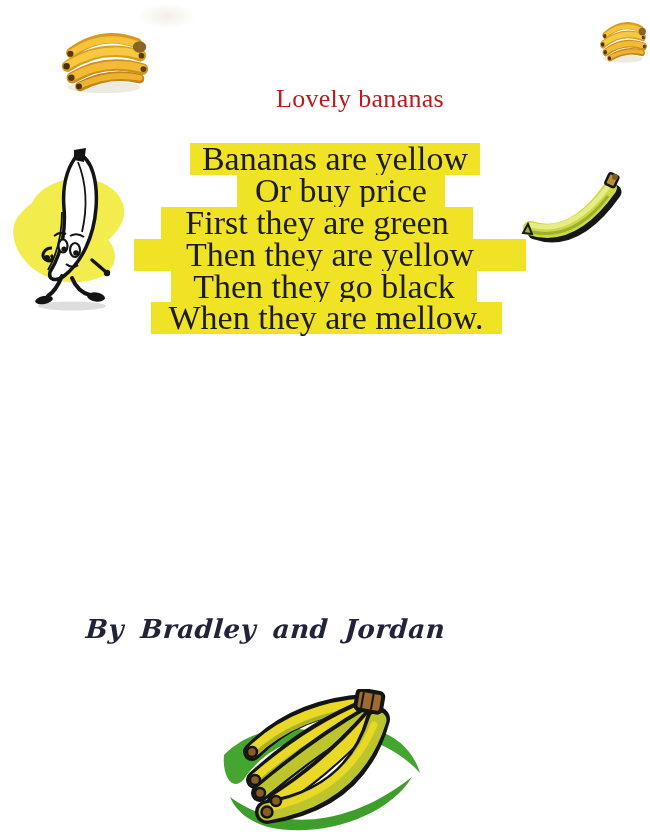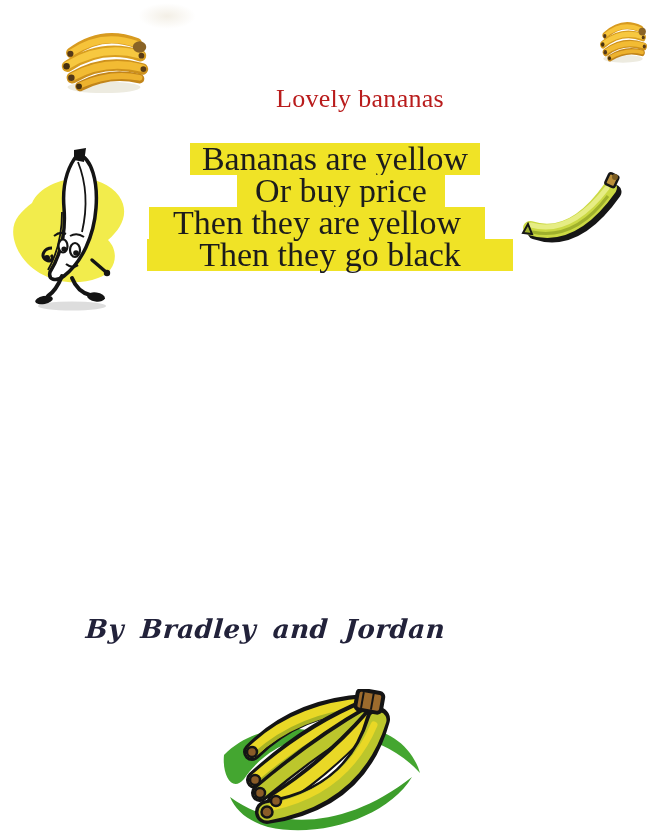--- a/index.html
+++ b/index.html
@@ -87,24 +87,30 @@
   <div class="title">Lovely bananas</div>
 
   <div class="poem">
     <div class="poem-line">
         <span class="hl">Bananas are yellow</span>
       </div>
     <div class="poem-line">
         <span class="hl">Or buy price</span>
       </div>
     <div class="poem-line">
+        <span class="hl">First they are green</span>
+      </div>
+    <div class="poem-line">
         <span class="hl">Then they are yellow</span>
       </div>
     <div class="poem-line">
         <span class="hl">Then they go black</span>
+      </div>
+    <div class="poem-line">
+        <span class="hl">When they are mellow.</span>
       </div>
   </div>
 
   <svg class="art art-cartoon" viewBox="0 0 140 165">
     <path d="M28,55 C40,28 95,20 115,48 C126,64 118,80 104,92 C116,104 112,124 94,130 C62,142 24,128 12,98 C4,76 14,66 28,55 Z" fill="#f2ec4c"></path>
     <ellipse cx="68" cy="158" rx="34" ry="4.5" fill="#dddddd"></ellipse>
     <path d="M74,6 C88,10 94,34 92,60 C90,88 78,114 60,128 C52,134 44,132 46,124 C56,108 62,86 60,60 C58,36 64,18 74,6 Z" fill="#ffffff" stroke="#141414" stroke-width="3.5"></path>
     <path d="M70,2 L82,0 L80,14 L70,12 Z" fill="#141414"></path>
     <path d="M74,14 C82,34 84,58 78,84" fill="none" stroke="#141414" stroke-width="1.8"></path>
     <path d="M58,64 C58,88 52,108 44,122" fill="none" stroke="#141414" stroke-width="1.8"></path>

